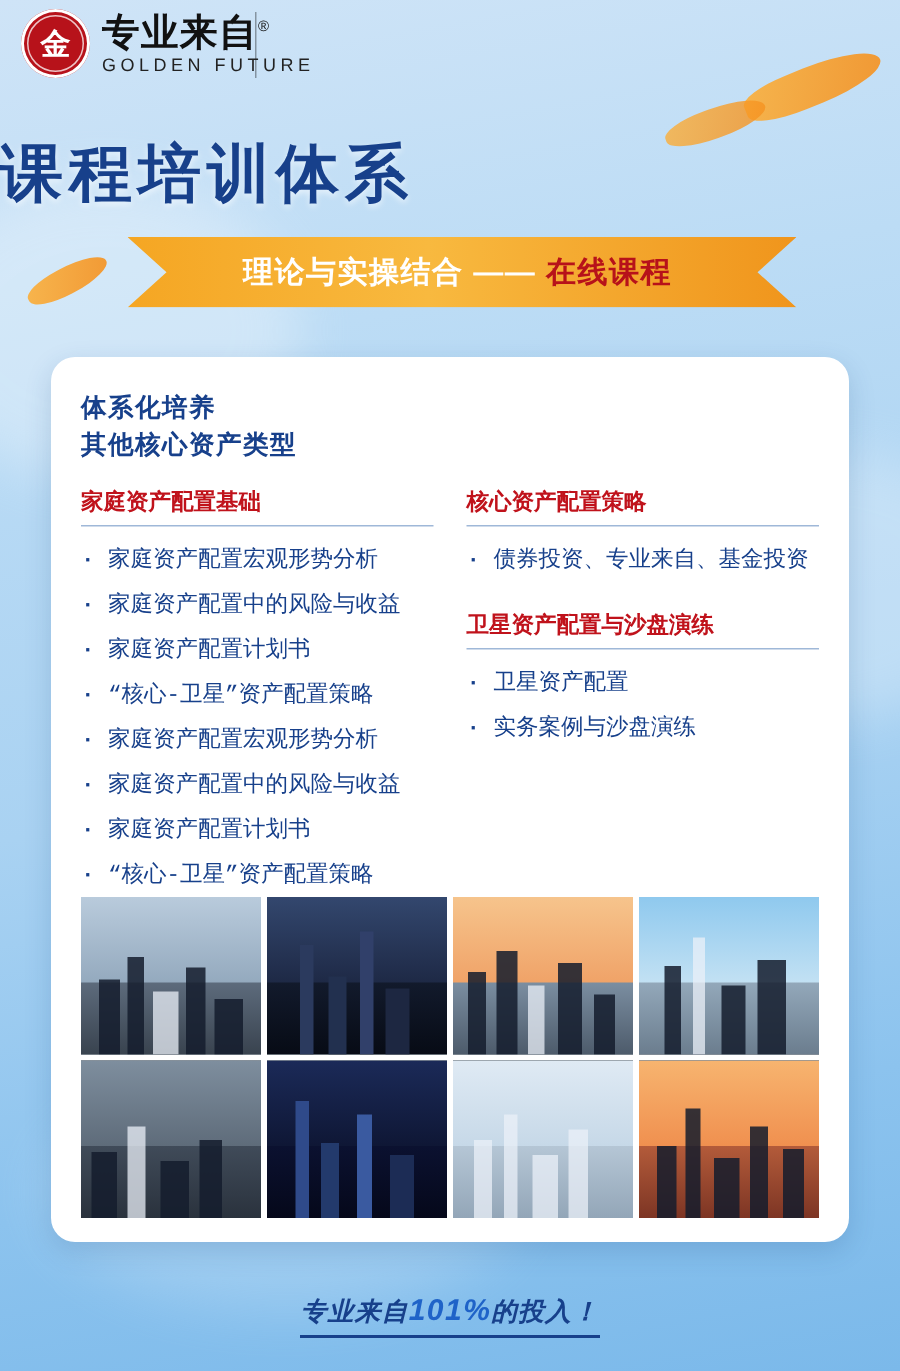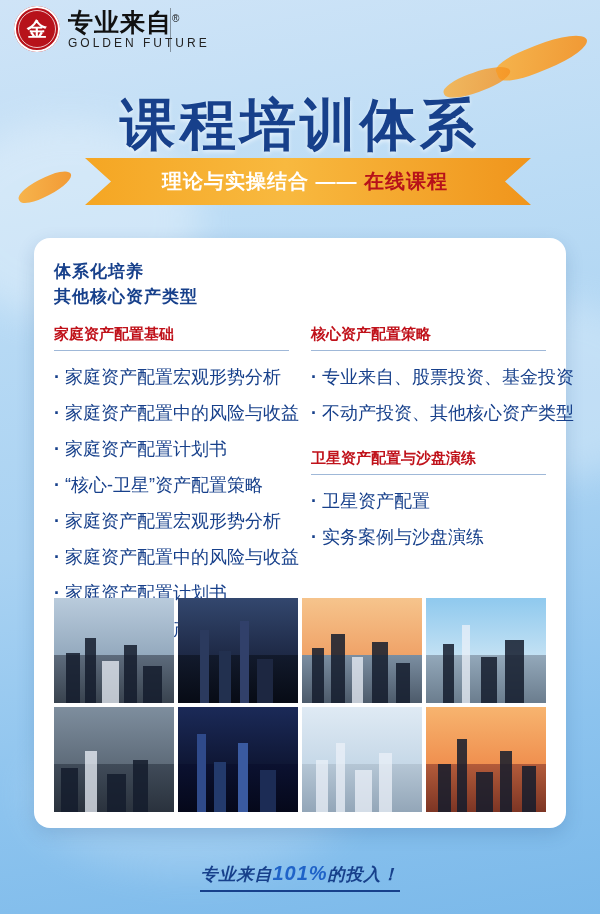--- a/index.html
+++ b/index.html
@@ -79,22 +79,22 @@
     width: 1px;
     height: 44px;
     background: rgba(0,0,0,.35);
   }
 
   
   .title {
     position: absolute;
     top: 88px;
     width: 100%;
-    text-align: center;
-    font-size: 56px;
+    text-align: left;
+    font-size: 42px;
     font-weight: bold;
     letter-spacing: 4px;
     color: #17408b;
     text-shadow: 0 2px 4px rgba(255,255,255,.6);
     z-index: 4;
     font-family: Liberation Mono, monospace;
   }
 
   
   .ribbon-wrap {
@@ -166,24 +166,25 @@
     font-weight: bold;
     font-size: 15px;
     padding-bottom: 6px;
     border-bottom: 1.5px solid #9fb8d8;
     margin-bottom: 8px;
   }
   .sec-title.gap-top { margin-top: 18px; }
 
   .bullets { list-style: none; margin: 0; padding: 0; }
   .bullets li {
-    font-size: 18px;
+    font-size: 15px;
     color: #17408b;
     line-height: 2.0;
     white-space: nowrap;
+    font-family: Liberation Mono, monospace;
   }
   .bullets li::before {
     content: "· ";
     font-weight: bold;
   }
 
   
   .photo-grid {
     position: absolute;
     left: 20px;
@@ -276,22 +277,21 @@
         <li>家庭资产配置宏观形势分析</li>
         <li>家庭资产配置中的风险与收益</li>
         <li>家庭资产配置计划书</li>
         <li>“核心-卫星”资产配置策略</li>
       </ul>
     </div>
 
     <div class="col">
       <div class="sec-title">核心资产配置策略</div>
       <ul class="bullets">
-        <li>专业来自、股票投资、基金投资</li>
-        <li>不动产投资、其他核心资产类型</li>
+        <li>债券投资、专业来自、基金投资</li>
       </ul>
 
       <div class="sec-title gap-top">卫星资产配置与沙盘演练</div>
       <ul class="bullets">
         <li>卫星资产配置</li>
         <li>实务案例与沙盘演练</li>
       </ul>
     </div>
   </div>
 

